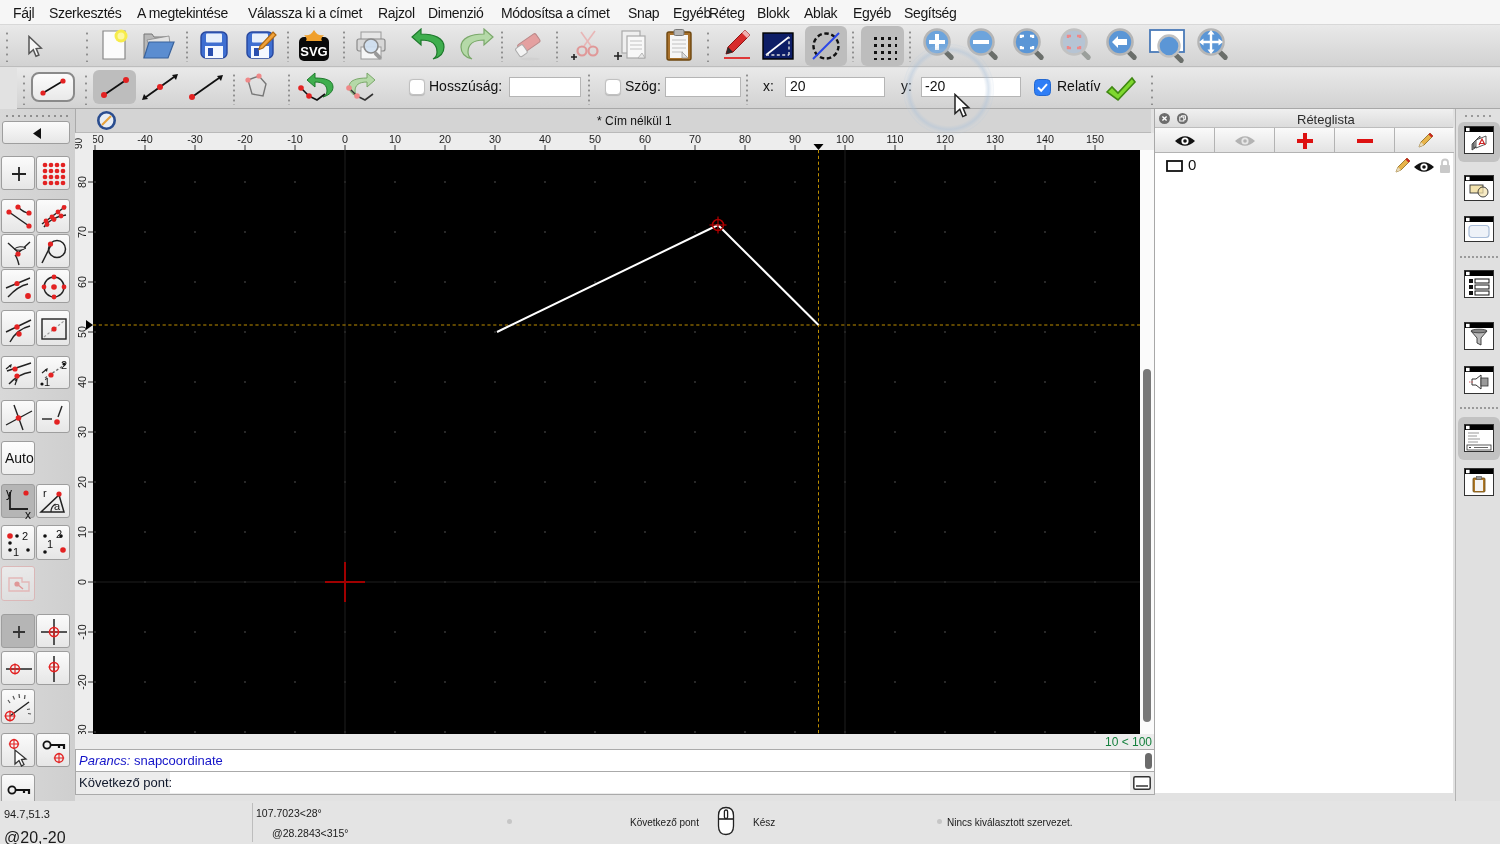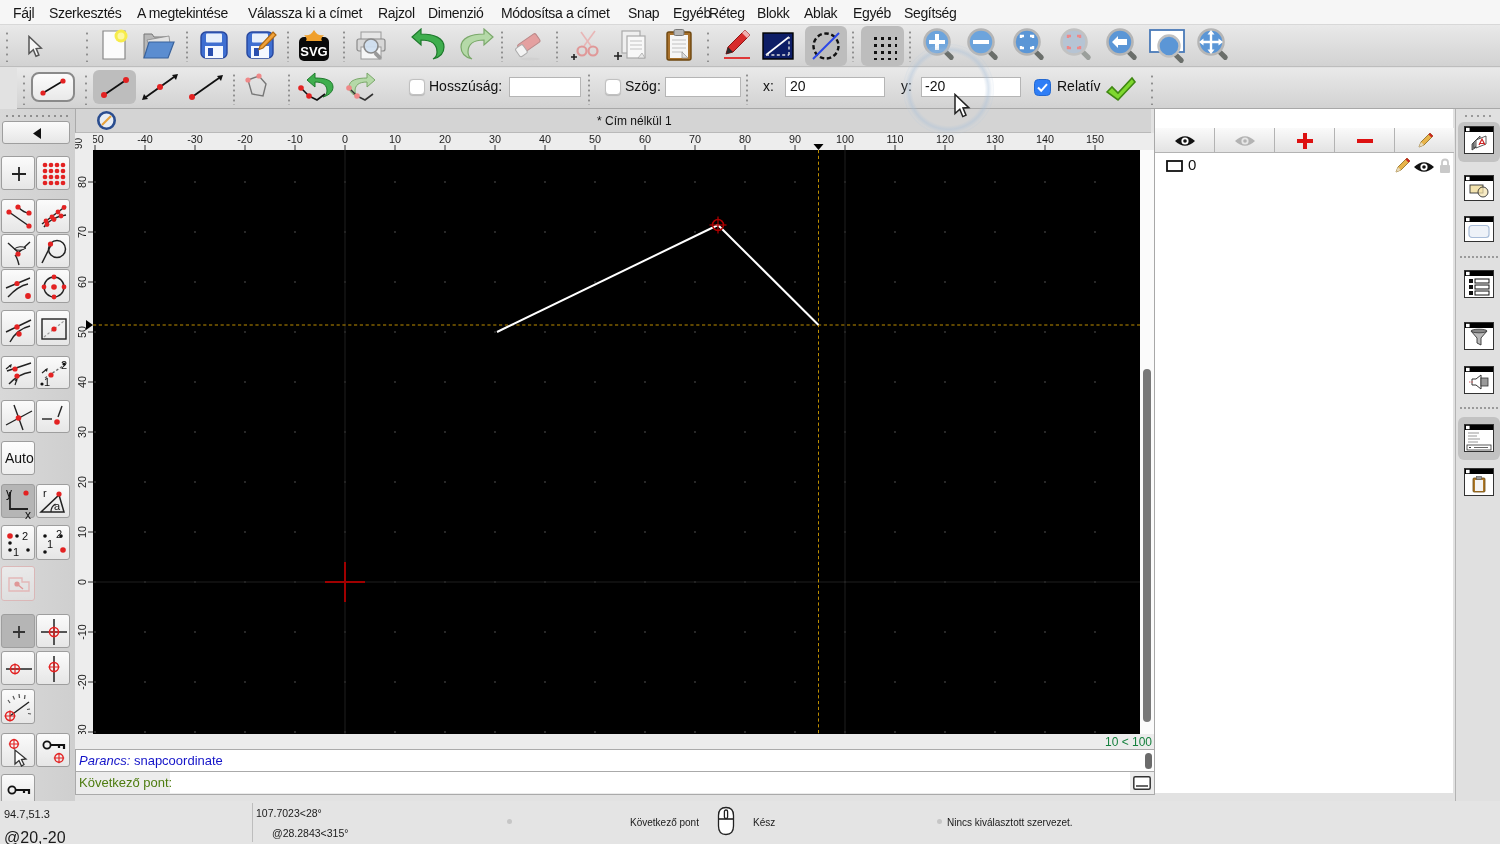--- a/index.html
+++ b/index.html
@@ -607,27 +607,39 @@
 <div id="cgutter" class="abs"></div>
 <div id="bstrip" class="abs">
     <span style="position:absolute;right:3px;top:1px;font-size:12px;color:#15803d;">10 &lt; 100</span>
   </div>
 <div id="cmdrow" class="abs">
 <span style="position:absolute;left:3px;top:3px;font-size:13px;color:#1414c8;"><i><b style="font-weight:normal;">Parancs:</b></i> snapcoordinate</span>
 <div style="position:absolute;right:2px;top:3px;width:7px;height:16px;background:#6b6b6b;border-radius:3.5px;"></div>
 </div>
 <div id="nextrow" class="abs">
 <div style="position:absolute;left:94px;top:0;width:960px;height:21px;background:#fff;"></div>
-<span style="position:absolute;left:3px;top:3px;font-size:13px;color:#4d7c0f;">Következő pont:</span>
+<span style="position:absolute;left:3px;top:3px;font-size:13px;color:#0f172a;">Következő pont:</span>
 <svg width="18" height="14" viewBox="0 0 18 14" style="position:absolute;right:3px;top:4px;">
 <rect x="0.8" y="0.8" width="16.4" height="12.4" rx="1.5" fill="#fff" stroke="#333" stroke-width="1.5"></rect>
 <line x1="3" y1="10" x2="15" y2="10" stroke="#333" stroke-width="1.5"></line>
 </svg>
 </div>
 <div id="rpanel" class="abs">
+<div id="rptitle" class="abs">
+<svg width="11" height="11" viewBox="0 0 11 11" style="position:absolute;left:4px;top:4px;">
+        <circle cx="5.5" cy="5.5" r="5.5" fill="#6d6d6d"></circle>
+        <path d="M3.4,3.4 L7.6,7.6 M7.6,3.4 L3.4,7.6" stroke="#fff" stroke-width="1.4"></path>
+      </svg>
+<svg width="11" height="11" viewBox="0 0 11 11" style="position:absolute;left:22px;top:4px;">
+        <circle cx="5.5" cy="5.5" r="5.5" fill="#6d6d6d"></circle>
+        <rect x="2.8" y="4" width="4" height="4" fill="none" stroke="#fff" stroke-width="1"></rect>
+        <path d="M4.5,4 L4.5,2.8 L8.4,2.8 L8.4,6.7 L7,6.7" fill="none" stroke="#fff" stroke-width="1"></path>
+      </svg>
+<span style="position:absolute;left:142px;top:3px;font-size:13px;color:#2c2c2c;">Réteglista</span>
+</div>
 <div class="rcell" style="left:0;width:60px;top:19px;">
 <svg width="22" height="14" viewBox="0 0 22 14" style="position:absolute;left:19px;top:6px;">
         <path d="M1,7 Q11,-2.5 21,7 Q11,16.5 1,7 Z" fill="#111"></path>
         <circle cx="11" cy="7" r="3.6" fill="#fff"></circle>
         <circle cx="11" cy="7" r="1.8" fill="#111"></circle>
       </svg>
 </div>
 <div class="rcell" style="left:60px;width:60px;top:19px;">
 <svg width="22" height="14" viewBox="0 0 22 14" style="position:absolute;left:19px;top:6px;">
         <path d="M1,7 Q11,-2.5 21,7 Q11,16.5 1,7 Z" fill="#b3b3b3"></path>

